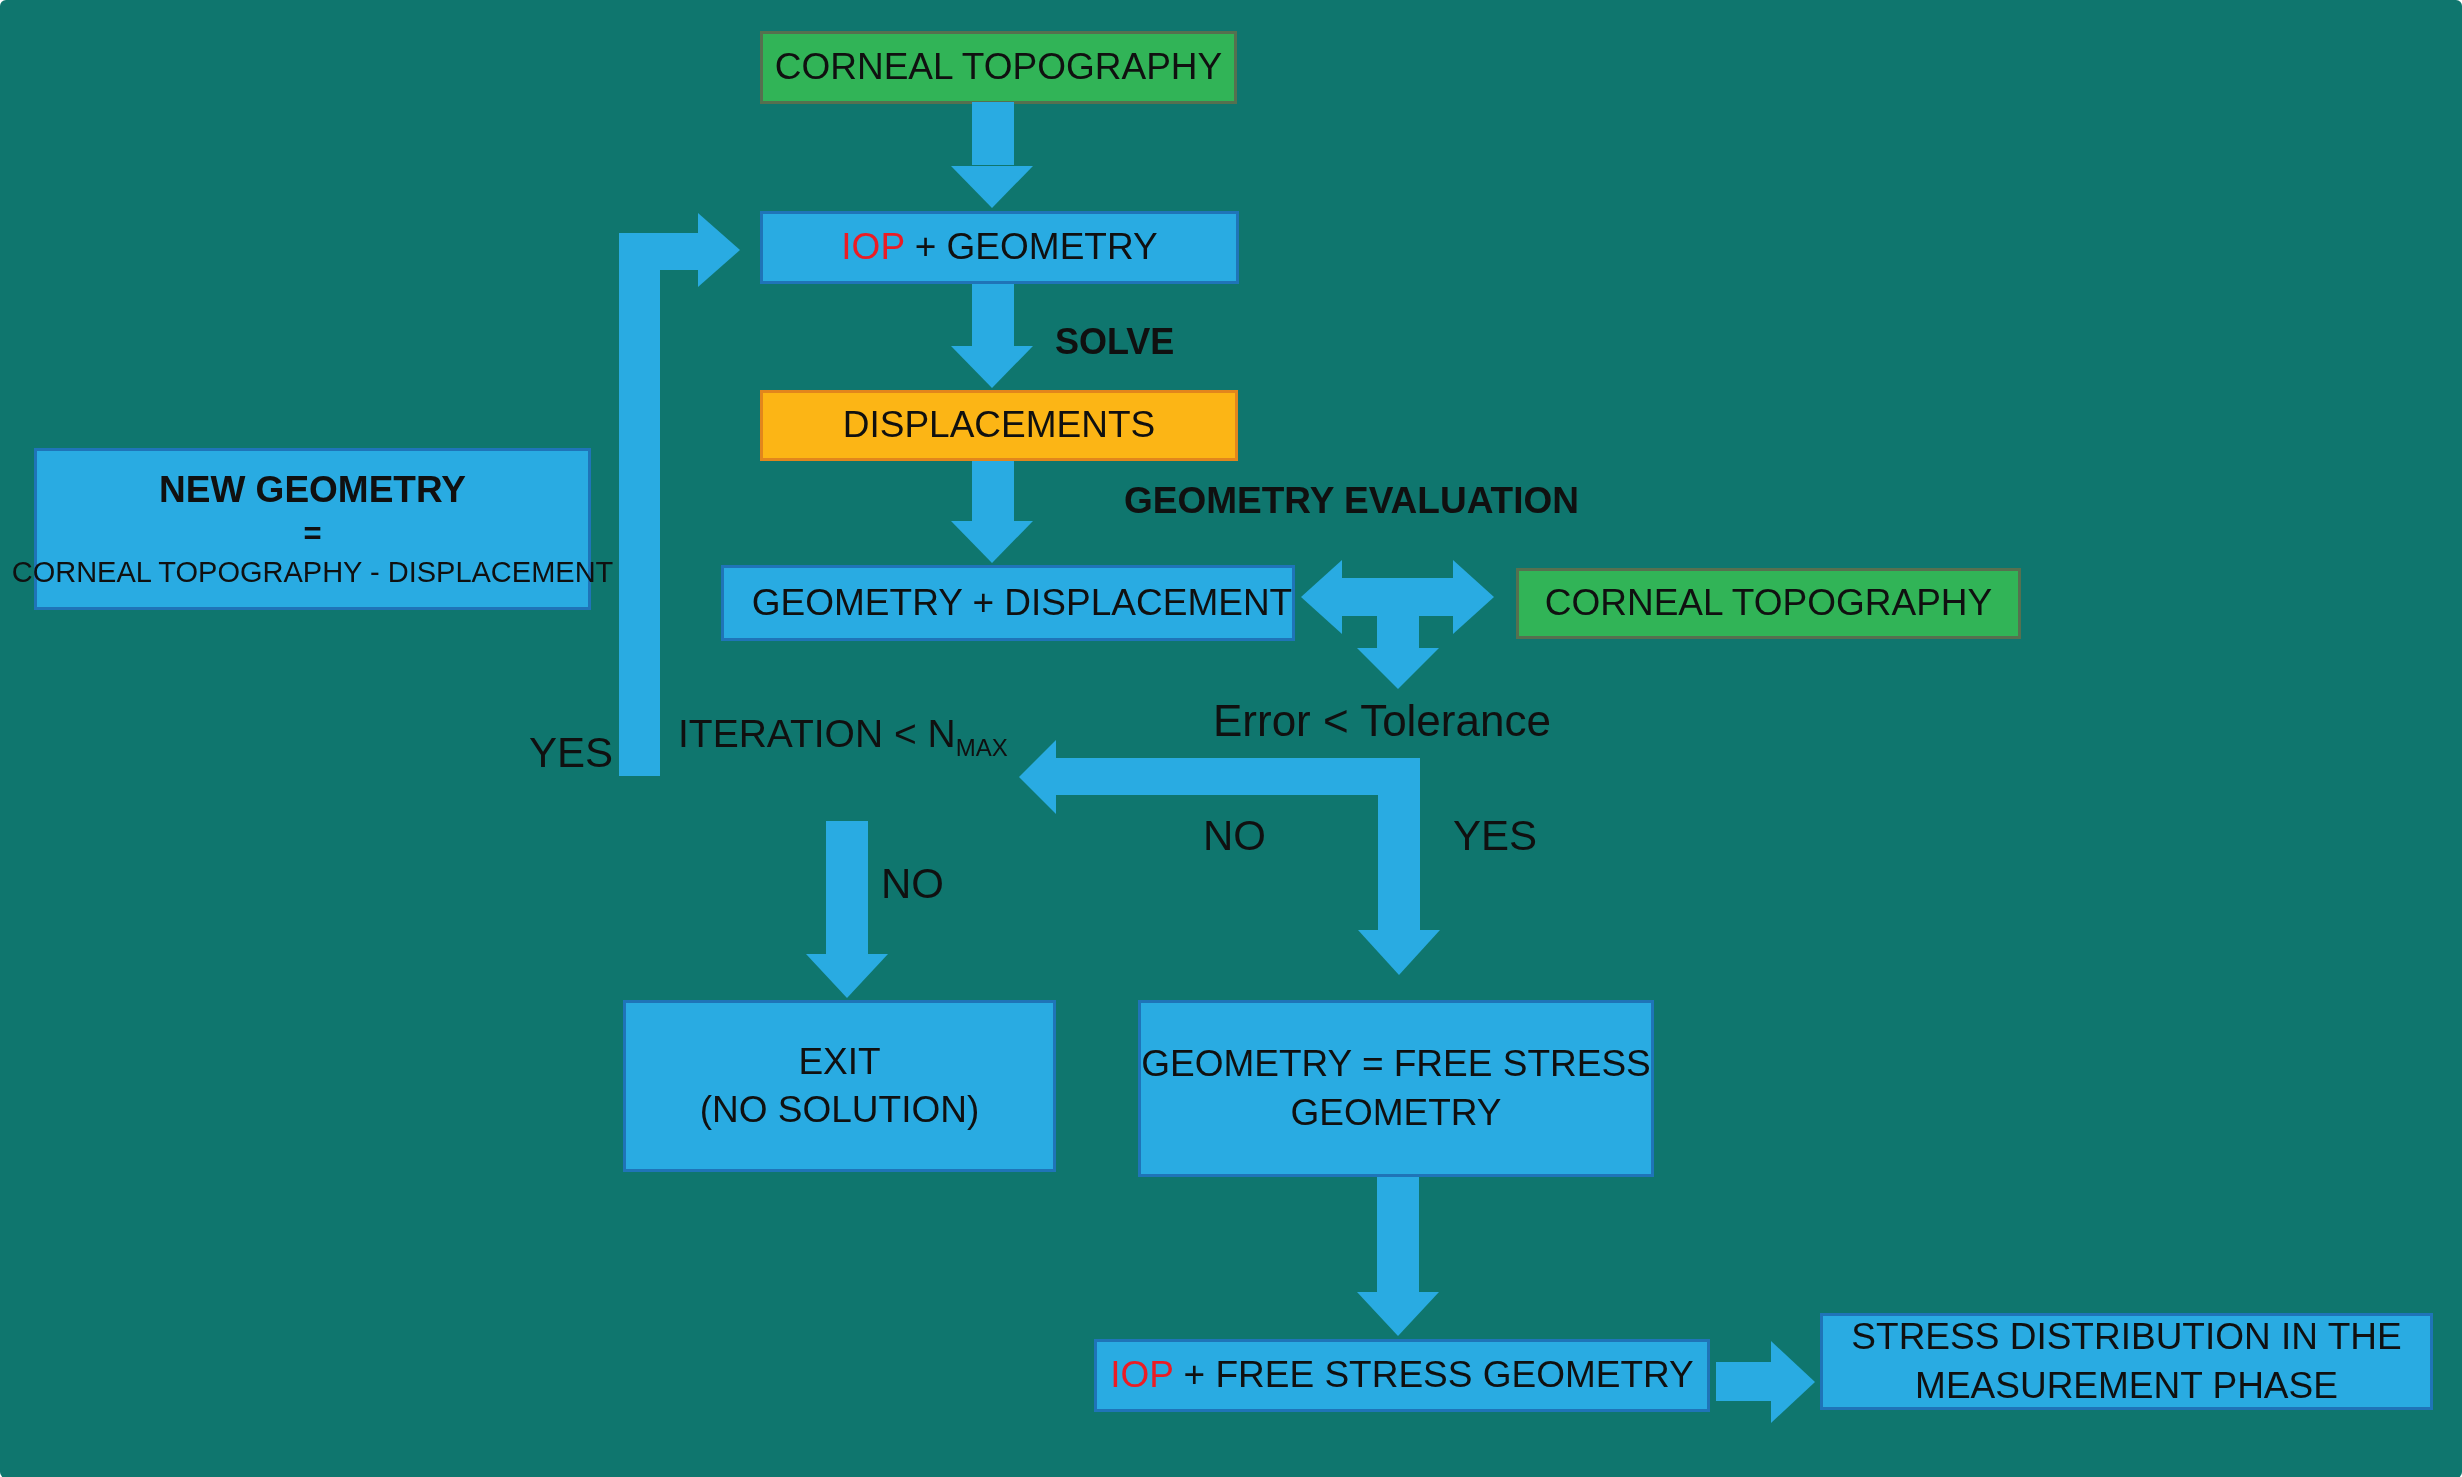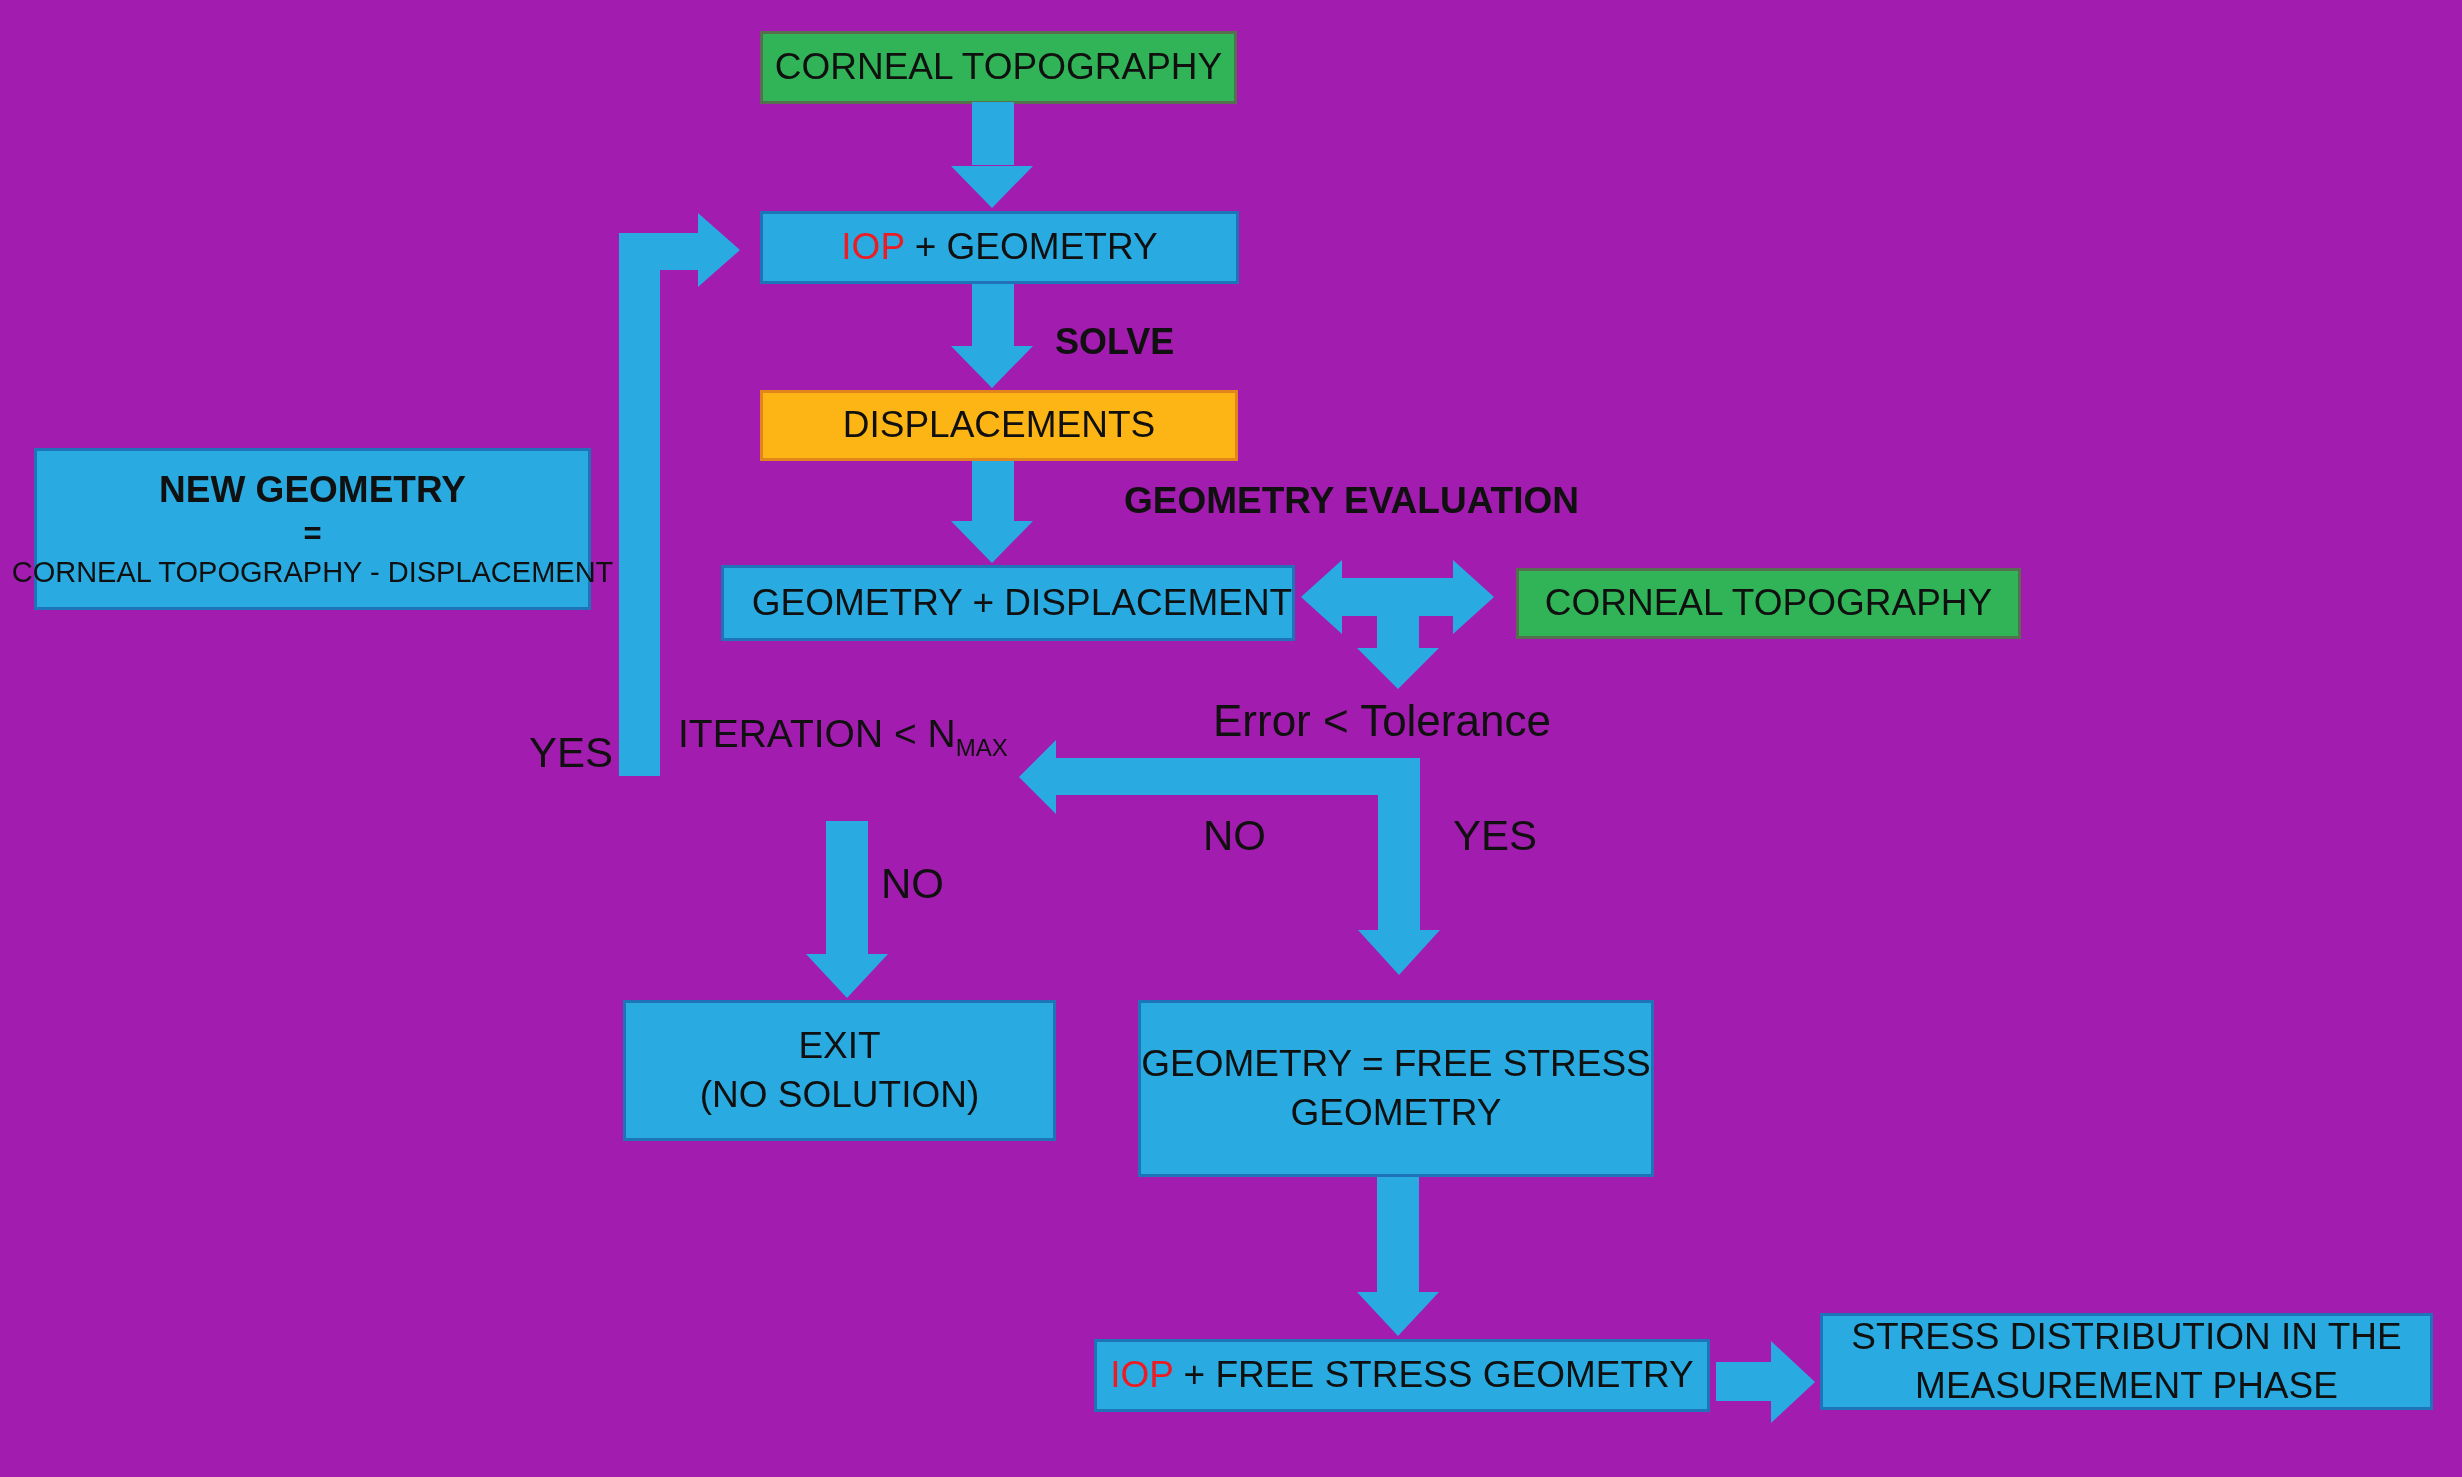--- a/index.html
+++ b/index.html
@@ -1,22 +1,23 @@
 <!DOCTYPE html>
 <html style="--blue: #29ABE2; --blue_border: #1F74B8; --green: #31B457; --green_border: #56704F; --orange: #FCB515; --orange_border: #E2861C; --red: #EC1C24; --text: #101010;font-size:13px"><head>
 <meta charset="utf-8">
 <style>
   html,body{margin:0;padding:0;background:#ffffff;}
   .canvas{
     position:relative;
     width:2462px;height:1478px;
-    background:#a21caf;
+    background:#0f766e;
     font-family:"Liberation Sans", sans-serif;
     color:var(--text,#111);
     overflow:hidden;
+    border-radius:6px;
   }
   .box{
     position:absolute;
     display:flex;flex-direction:column;
     align-items:center;justify-content:center;
     text-align:center;
     font-size:37px;
     line-height:1.3;
     box-sizing:border-box;
     white-space:nowrap;
@@ -57,21 +58,21 @@
   <div class="box green" style="left:1516px;top:568px;width:505px;height:71px;">
     <span>CORNEAL TOPOGRAPHY</span>
   </div>
 
   <div class="box blue" style="left:34px;top:420px;width:557px;height:162px;margin-top:28px;">
     <span class="bold">NEW GEOMETRY</span>
     <span class="bold mid2">=</span>
     <span class="small3">CORNEAL TOPOGRAPHY - DISPLACEMENT</span>
   </div>
 
-  <div class="box blue" style="left:623px;top:1000px;width:433px;height:141px;">
+  <div class="box blue" style="left:623px;top:1000px;width:433px;height:172px;">
     <span>EXIT</span>
     <span>(NO SOLUTION)</span>
   </div>
 
   <div class="box blue" style="left:1138px;top:1000px;width:516px;height:177px;">
     <span>GEOMETRY = FREE STRESS</span>
     <span>GEOMETRY</span>
   </div>
 
   <div class="box blue" style="left:1094px;top:1339px;width:616px;height:73px;">

